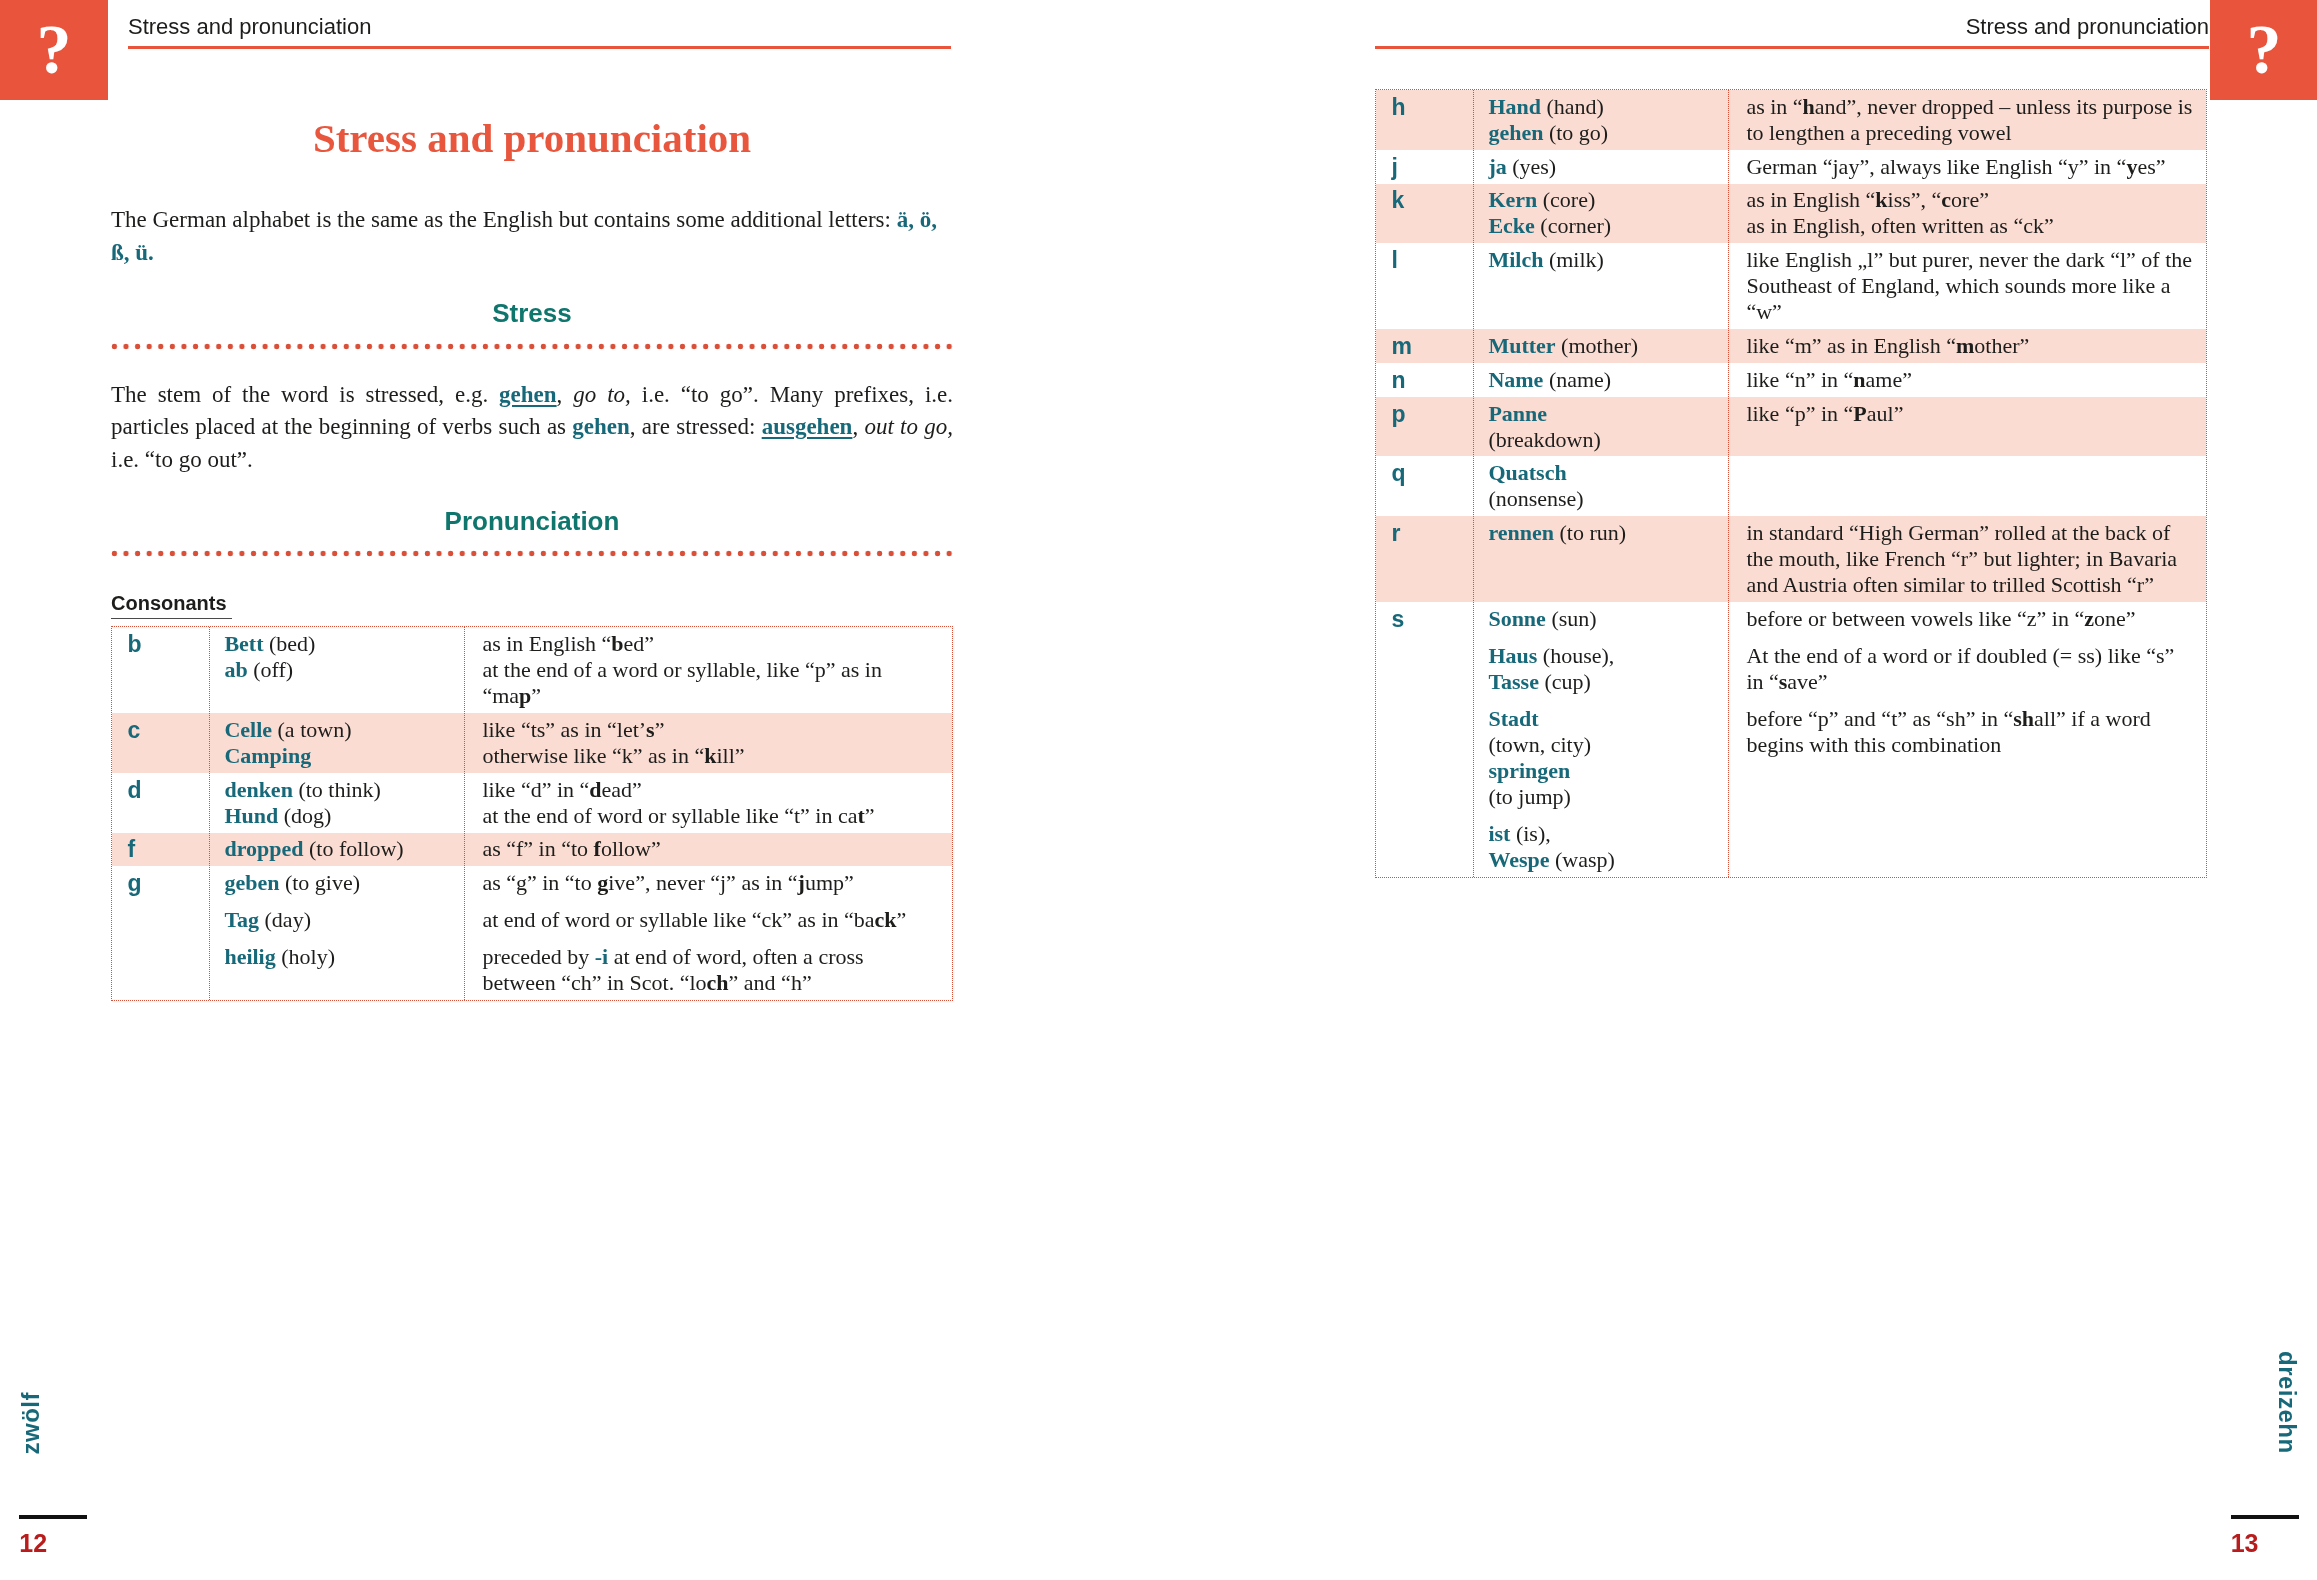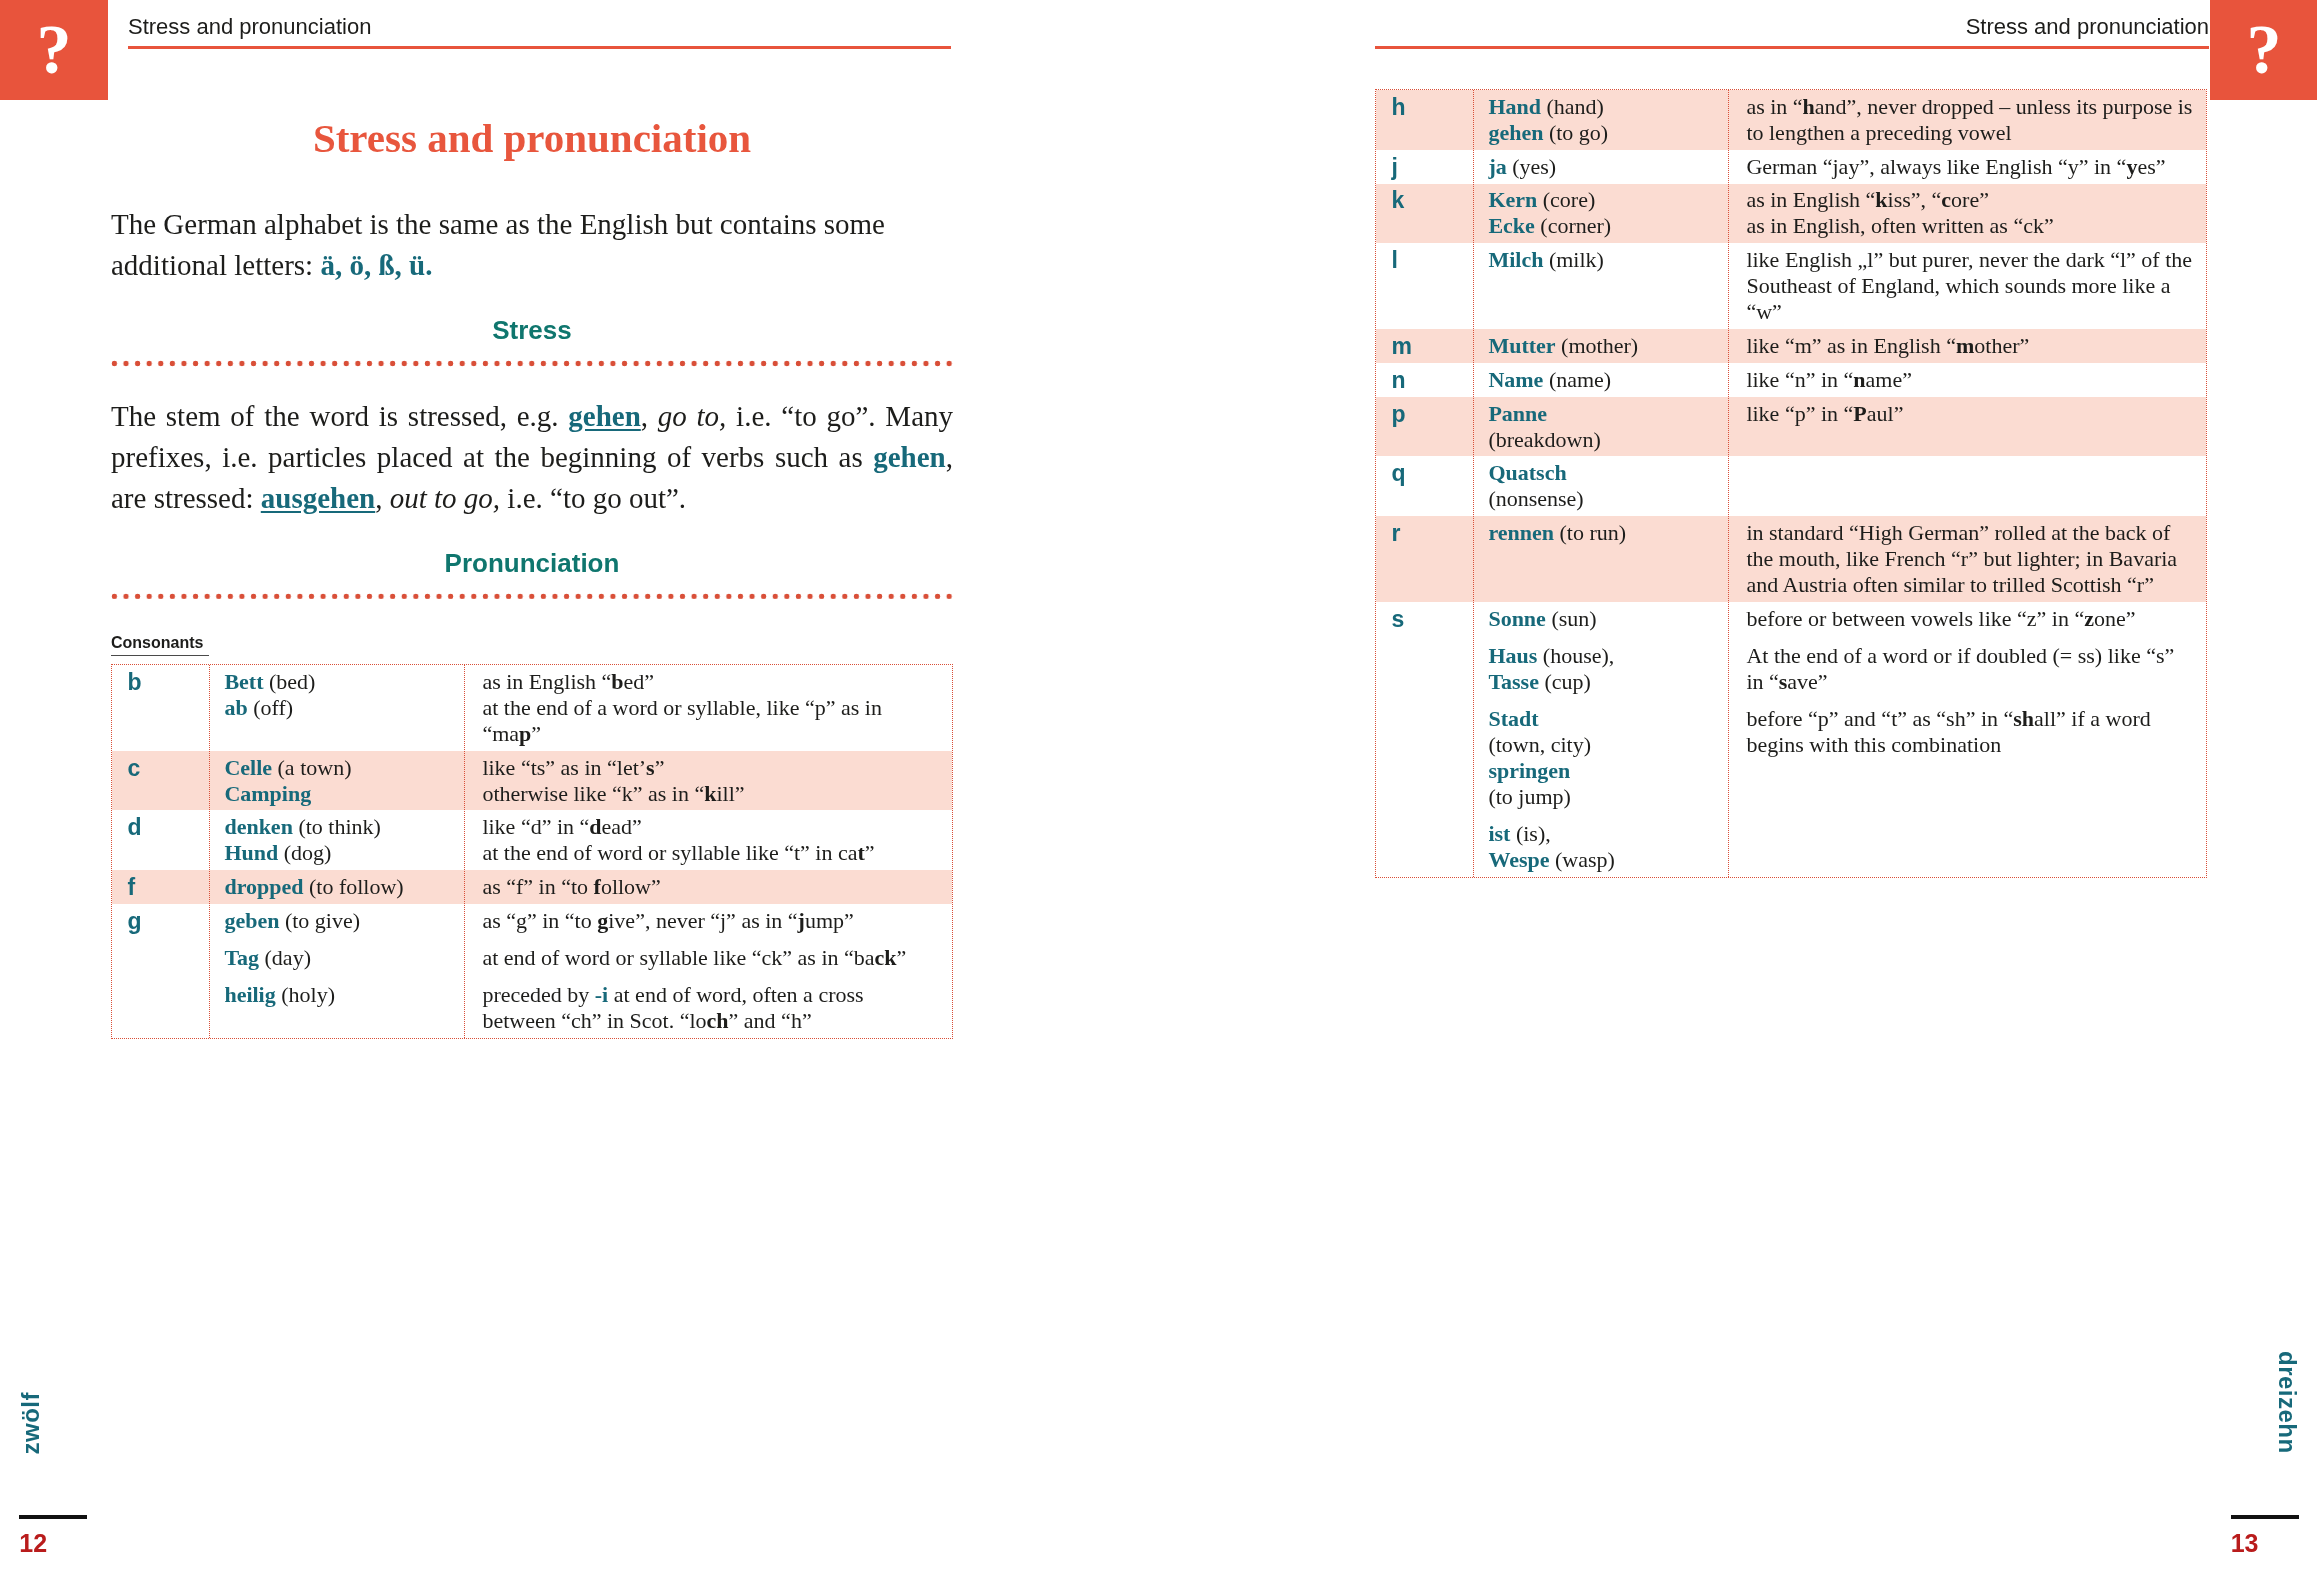--- a/index.html
+++ b/index.html
@@ -39,39 +39,39 @@
 
   
   .content-left { position: absolute; left: 111px; width: 842px; top: 0; padding-top: 114px; }
   .content-right { position: absolute; left: 216px; width: 832px; top: 0; padding-top: 89px; }
 
   .title {
     font-family: "Liberation Serif", serif;
     font-weight: bold; font-size: 41px; color: #e8563d;
     text-align: center; margin: 0 0 42px 0;
   }
-  .body-text { font-size: 29px; line-height: 1.42; margin: 16px 0 29px 0; }
+  .body-text { font-size: 23px; line-height: 1.42; margin: 16px 0 29px 0; }
   .justify { text-align: justify; }
   .de { color: #17697a; font-weight: bold; }
   .u { text-decoration: underline; text-underline-offset: 2.9px; }
 
   .section-heading {
     font-family: "Liberation Sans", sans-serif;
     font-size: 26px; font-weight: bold; color: #0f766e;
     text-align: center; margin: 25px 0 13.5px 0;
   }
   .dot-rule {
     height: 6.8px; margin: 0 0 29px 0;
     background-image: radial-gradient(circle at 3.4px 3.4px, #d94f38 2.5px, transparent 3px);
     background-size: 11.6px 6.8px; background-repeat: repeat-x;
   }
 
   .consonants-label {
     font-family: "Liberation Sans", sans-serif;
-    font-size: 16px; font-weight: bold; color: #1d1d1b;
+    font-size: 20px; font-weight: bold; color: #1d1d1b;
     display: inline-block; border-bottom: 1.9px solid #4a4a4a;
     padding: 0 5.8px 2.9px 0; margin: 5.8px 0 7.7px 0;
   }
 
   
   .ptable {
     position: relative;
     border: 1.9px dotted #d94f38;
     width: 100%;
     box-sizing: border-box;

